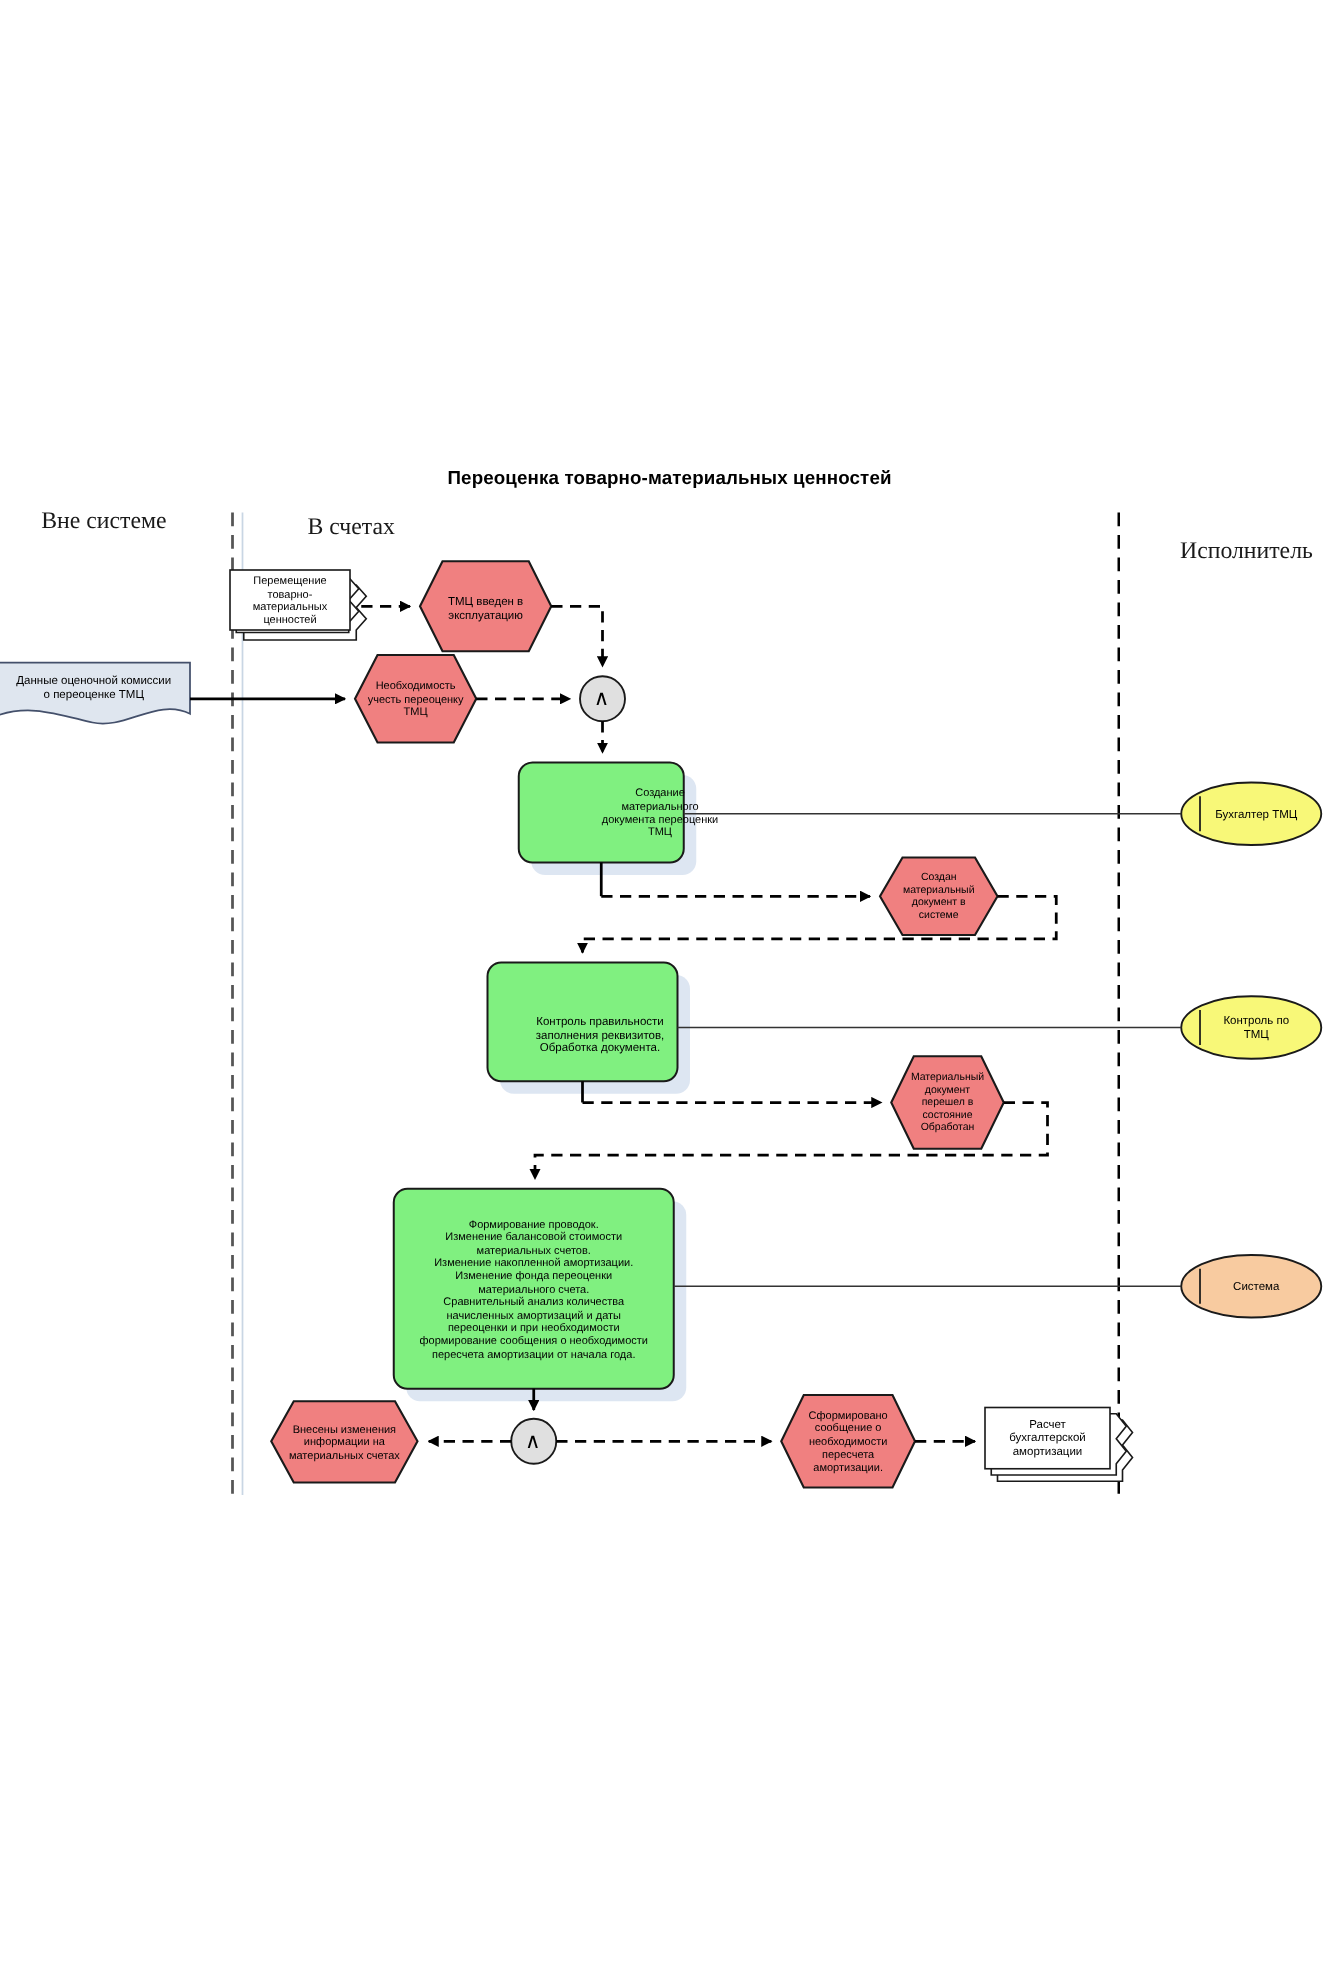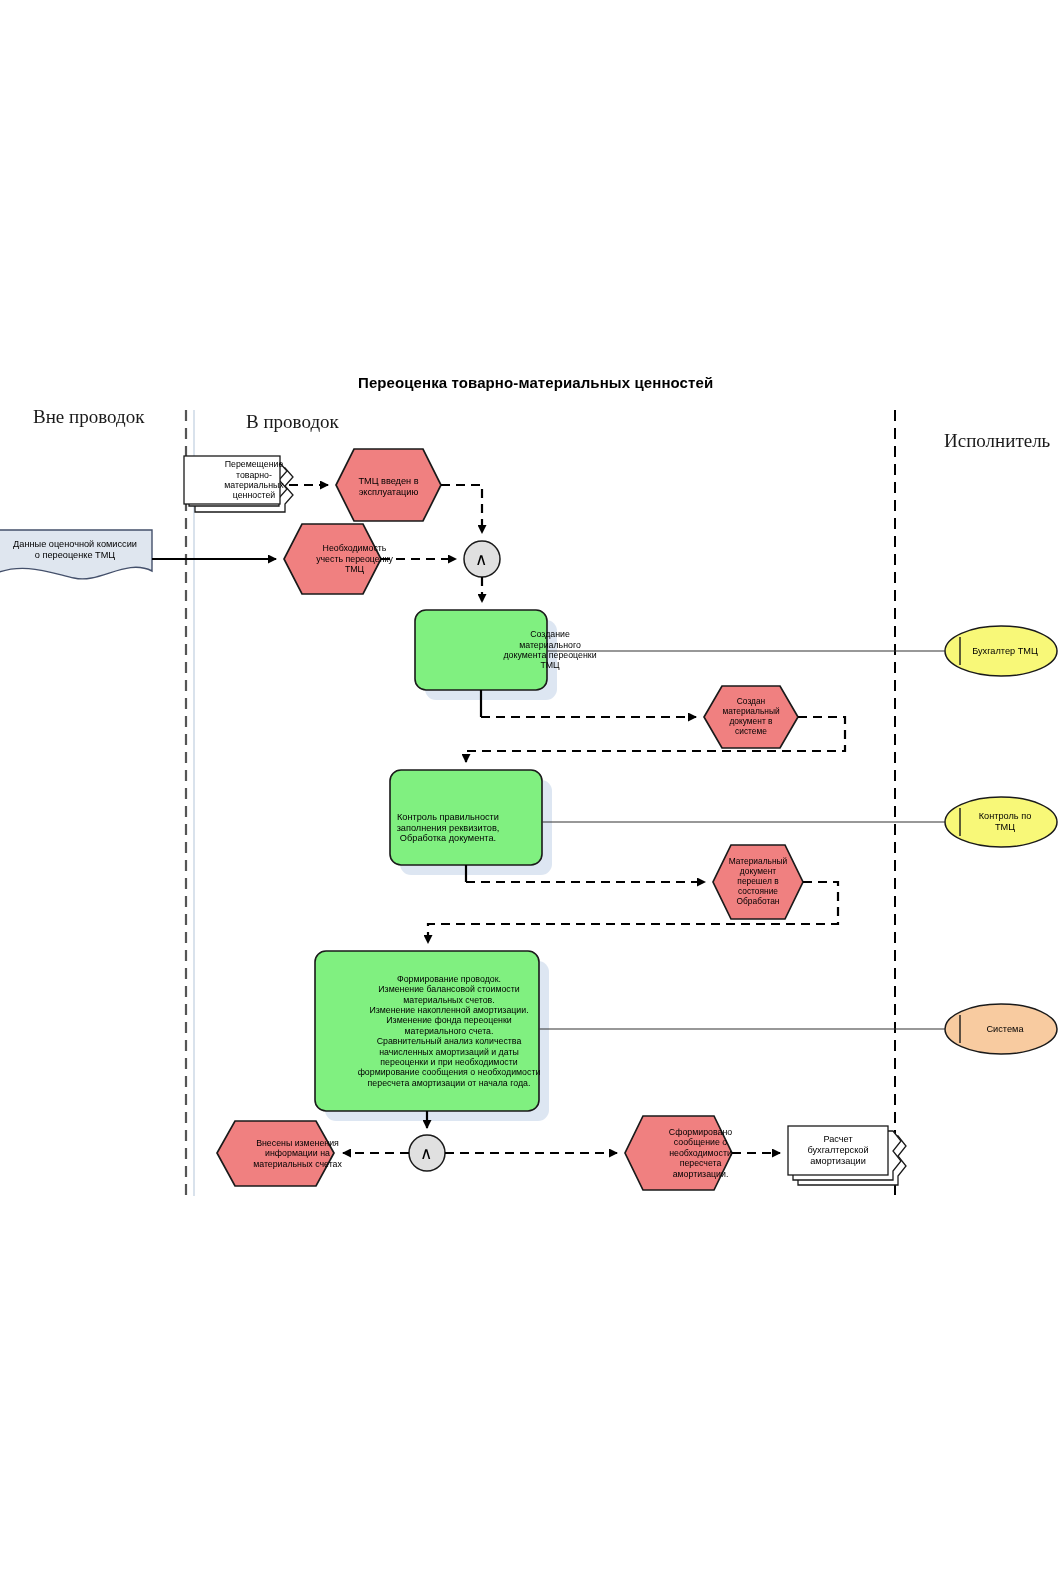--- a/index.html
+++ b/index.html
@@ -24,21 +24,21 @@
     position:absolute;
     font-size:15px;font-weight:bold;letter-spacing:.1px;
     color:#000000;white-space:nowrap;
   }
   .t-lane{
     position:absolute;
     font-family:"Liberation Serif","DejaVu Serif",serif;
     font-size:19px;color:#1a1a1a;white-space:nowrap;
   }
   .sz-8{font-size:8.4px;}
-  .sz-85{font-size:8.8px;padding-left:22px;}
+  .sz-85{font-size:8.8px;}
   .sz-9{font-size:9.2px;}
   .conn-glyph{
     position:absolute;font-size:17px;line-height:1;color:#000;
     font-family:"DejaVu Sans",sans-serif;
   }
 </style>
 </head>
 <body>
 
 <div id="canvas">
@@ -161,22 +161,22 @@
 
     <path d="M732,1153 L780,1153" fill="none" stroke="#000" stroke-width="2.2" stroke-dasharray="9 6" marker-end="url(#ah)"></path>
 
     <path d="M547,651 L945,651" fill="none" stroke="#333" stroke-width="1.2"></path>
     <path d="M542,822 L945,822" fill="none" stroke="#333" stroke-width="1.2"></path>
     <path d="M539,1029 L945,1029" fill="none" stroke="#333" stroke-width="1.2"></path>
   </svg>
 
   <div class="t-title" style="left:358px;top:374px;">Переоценка товарно-материальных ценностей</div>
 
-  <div class="t-lane" style="left:33px;top:406px;">Вне проводок</div>
-  <div class="t-lane" style="left:246px;top:411px;">В проводок</div>
+  <div class="t-lane" style="left:33px;top:406px;">Вне системе</div>
+  <div class="t-lane" style="left:246px;top:411px;">В счетах</div>
   <div class="t-lane" style="left:944px;top:430px;">Исполнитель</div>
 
   <div class="node-label sz-85" style="left:184px;top:456px;width:96px;height:48px;">Перемещение
 товарно-
 материальных
 ценностей</div>
 
   <div class="node-label sz-9" style="left:336px;top:449px;width:105px;height:76px;">ТМЦ введен в
 эксплуатацию</div>
 
@@ -192,21 +192,21 @@
   <div class="node-label sz-85" style="left:415px;top:610px;width:132px;height:80px;margin-left:47px;">Создание
 материального
 документа переоценки
 ТМЦ</div>
 
   <div class="node-label sz-8" style="left:704px;top:686px;width:94px;height:62px;">Создан
 материальный
 документ в
 системе</div>
 
-  <div class="node-label sz-9" style="left:372px;top:770px;width:152px;height:116px;">Контроль правильности
+  <div class="node-label sz-9" style="left:404px;top:770px;width:152px;height:116px;">Контроль правильности
 заполнения реквизитов,
 Обработка документа.</div>
 
   <div class="node-label sz-8" style="left:713px;top:845px;width:90px;height:74px;">Материальный
 документ
 перешел в
 состояние
 Обработан</div>
 
   <div class="node-label sz-85" style="left:315px;top:951px;width:224px;height:160px;">Формирование проводок.

